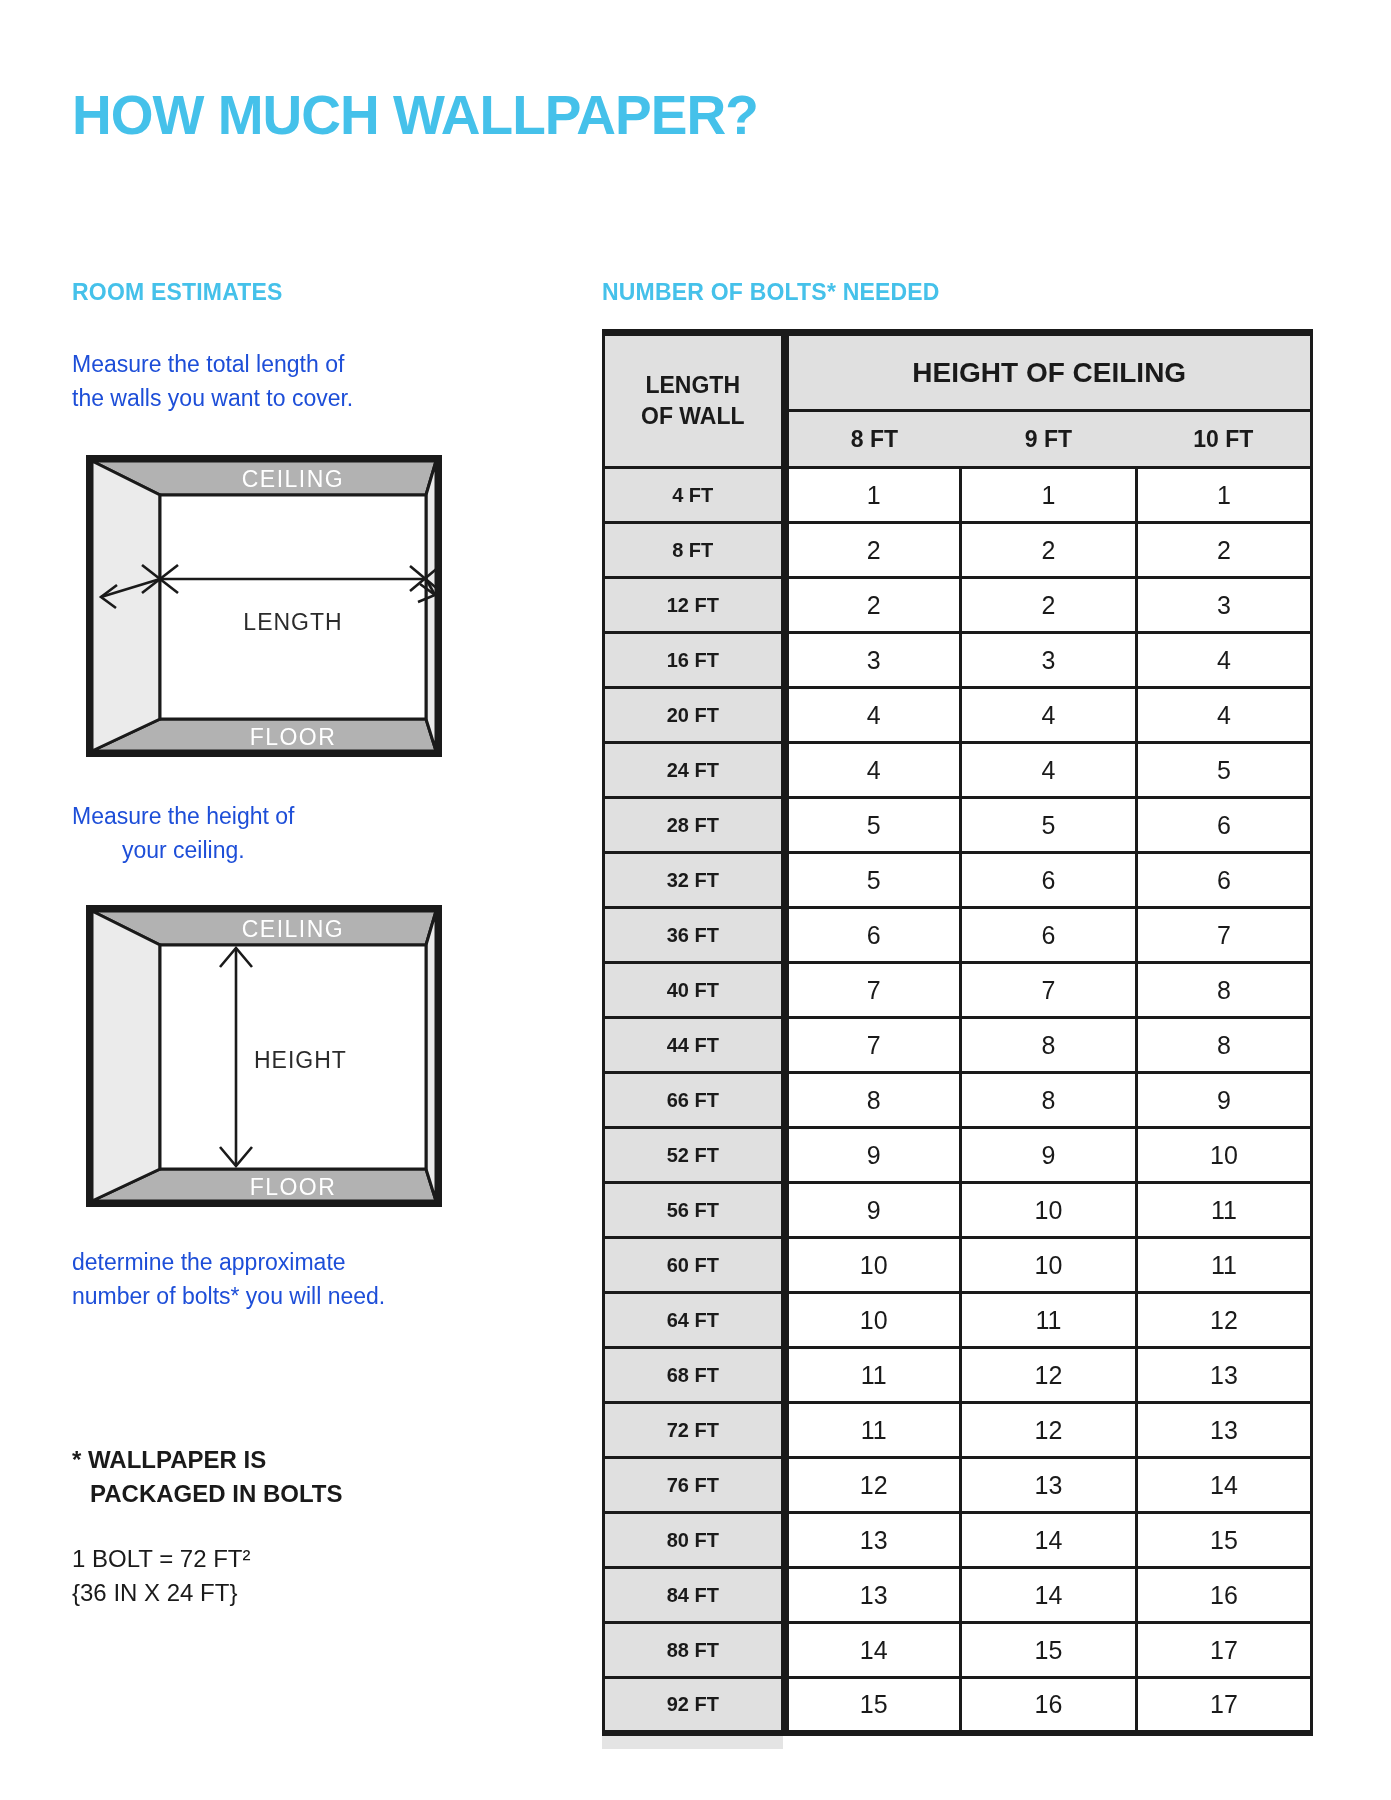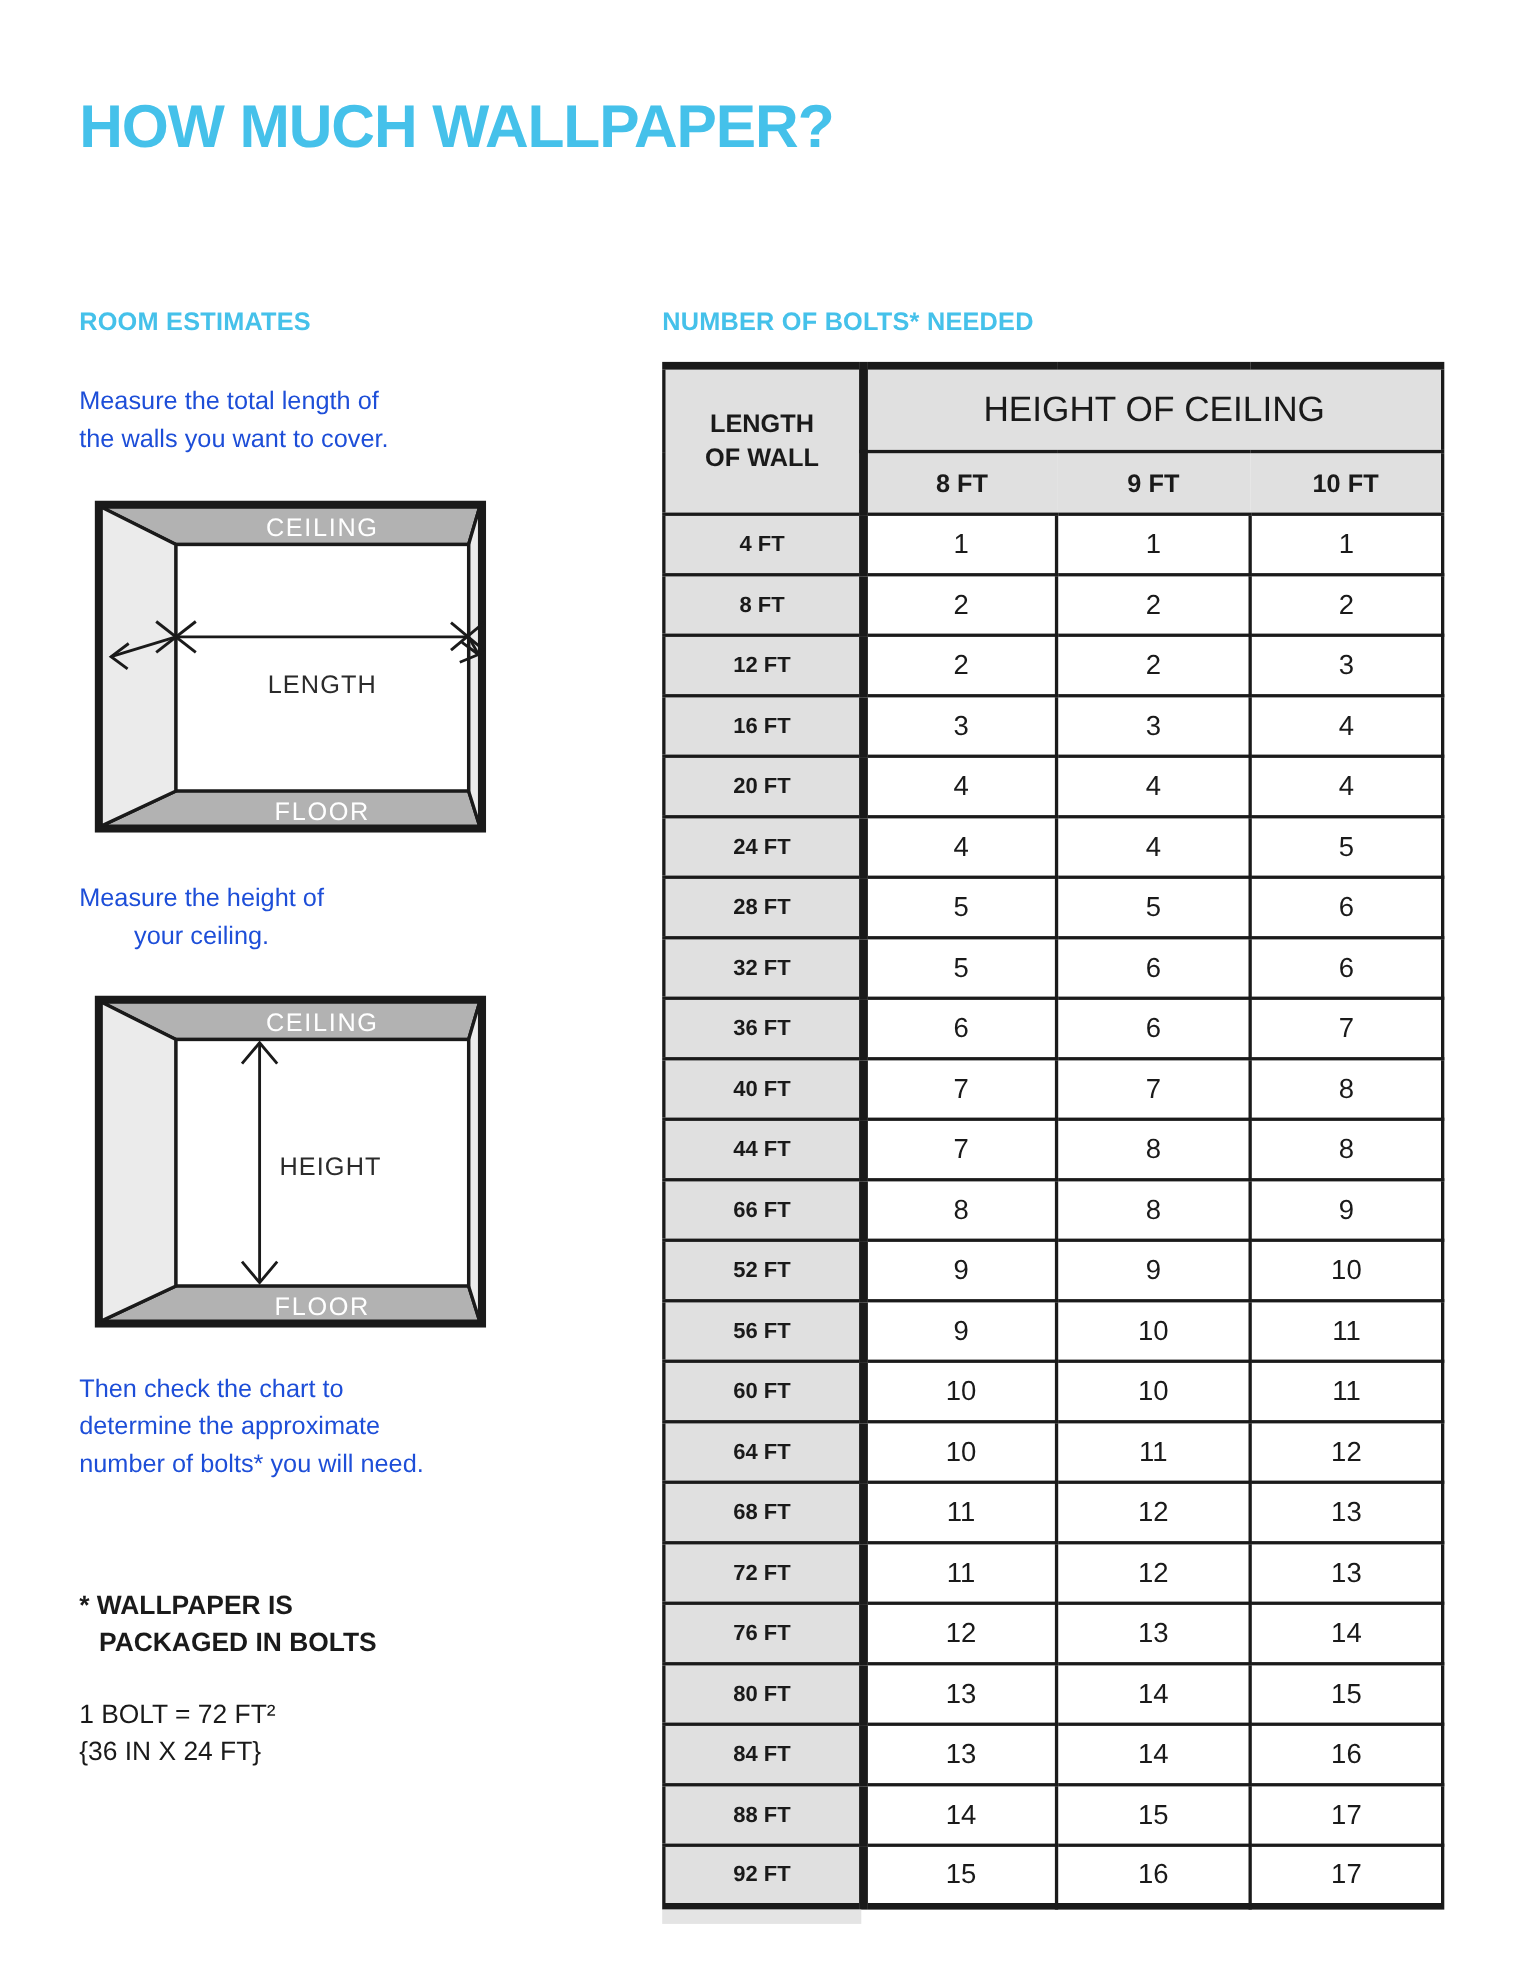--- a/index.html
+++ b/index.html
@@ -56,21 +56,21 @@
     border-top:3px solid var(--ink);
     border-bottom:3px solid var(--ink);
   }
   th.corner{
     background:var(--hdr-gray);
     border-right:8px solid var(--ink);
     font-size:23px;font-weight:bold;line-height:31px;
   }
   th.colgroup-label{
     background:var(--hdr-gray);
-    height:78px;font-size:32px;font-weight:normal;
+    height:78px;font-size:28px;font-weight:bold;
   }
   th.subcol{
     background:var(--hdr-gray);
     height:57px;font-size:23px;font-weight:bold;
     border-left:none;border-right:none;
   }
   table.bolts tbody th.rowlabel{
     background:var(--hdr-gray);
     border-right:8px solid var(--ink);
     font-size:20px;font-weight:bold;
@@ -143,21 +143,20 @@
       <line x1="150" y1="43" x2="150" y2="261"></line>
       <polyline points="134,62 150,43 166,62"></polyline>
       <polyline points="134,242 150,261 166,242"></polyline>
     </g>
     <text class="lbl-white" x="207" y="32" text-anchor="middle">CEILING</text>
     <text class="lbl-dark" x="168" y="163" text-anchor="start">HEIGHT</text>
     <text class="lbl-white" x="207" y="290" text-anchor="middle">FLOOR</text>
   </svg>
 
   <div class="para para3">
-    <div>Then check the chart to</div>
     <div>determine the approximate</div>
     <div>number of bolts* you will need.</div>
   </div>
 
   <div class="footnote">
     <div>* WALLPAPER IS</div>
     <div class="indent">PACKAGED IN BOLTS</div>
   </div>
 
   <div class="bolt-eq">

